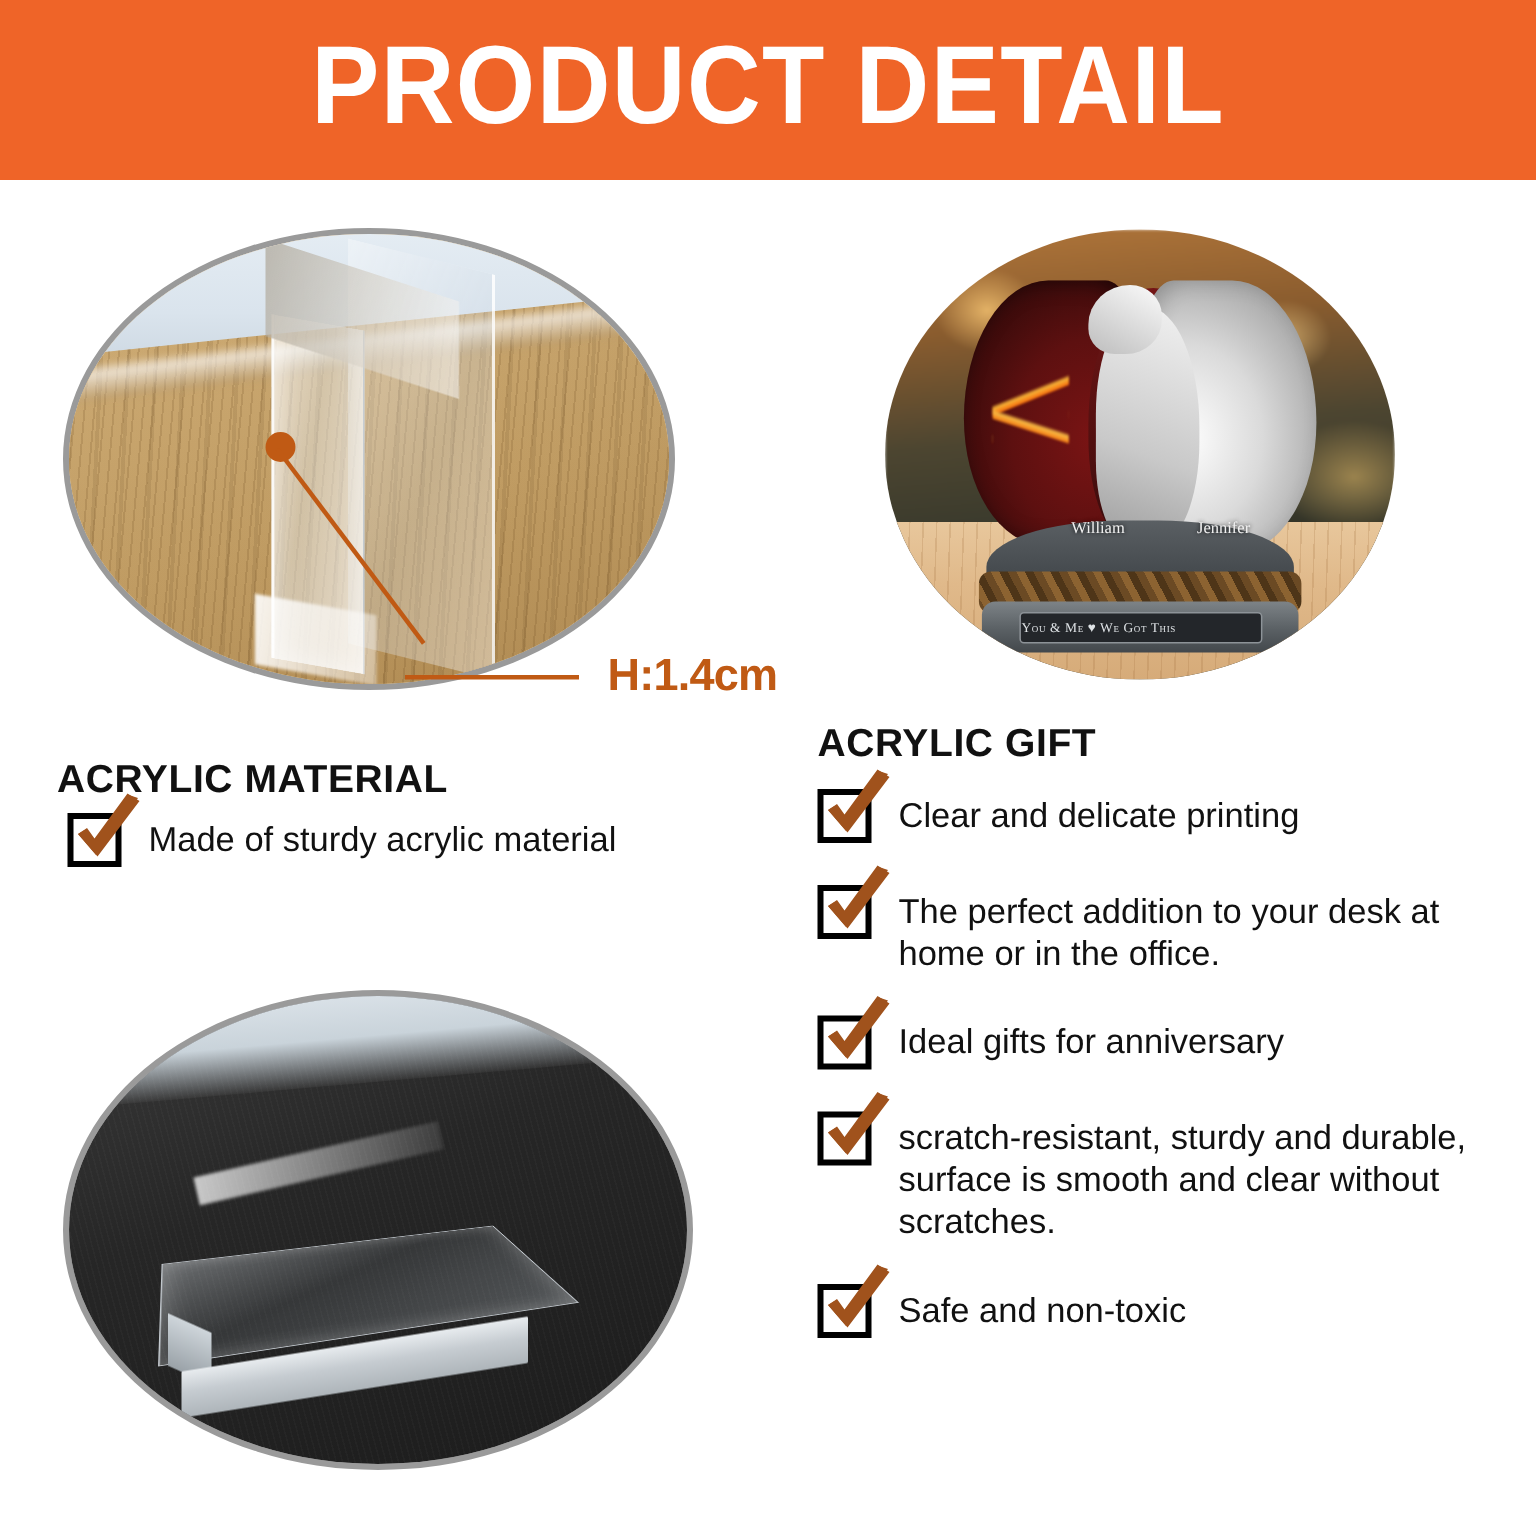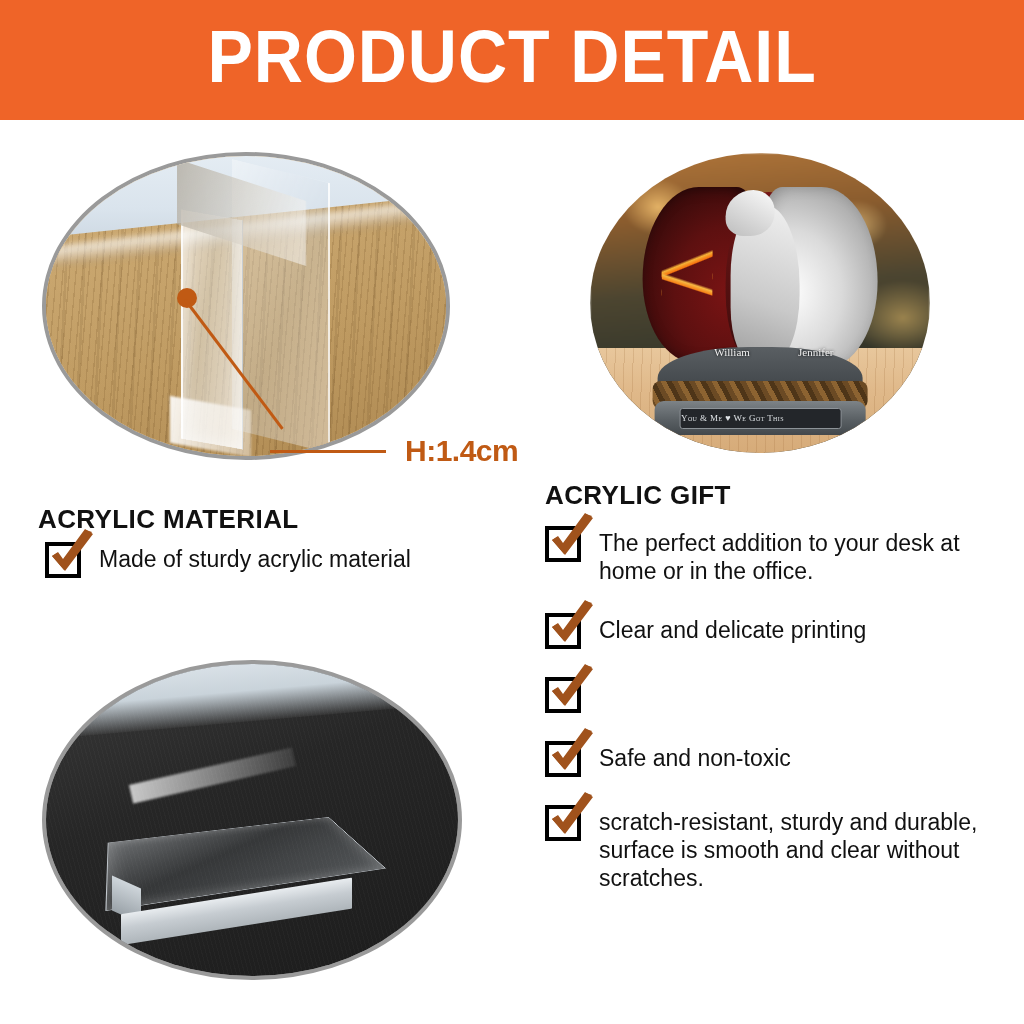--- a/index.html
+++ b/index.html
@@ -551,50 +551,51 @@
 <div class="section-heading" id="heading-perfect-gift">ACRYLIC GIFT</div>
 
 <ul class="feature-list" id="list-perfect-gift">
   <li class="feature-item">
     <span class="check-box">
       <svg class="check-mark" viewBox="0 0 52 52">
         <path d="M6 26 L18 40 L46 2 L40 0 L17 30 L11 23 Z" fill="#a0521c"></path>
         <path d="M6 26 L19 41 L47 4 L39 -1 L17 29 L12 22 Z" fill="#a0521c"></path>
       </svg>
     </span>
+    <span class="feature-text">Clear and delicate printing</span>
+  </li>
+  <li class="feature-item">
+    <span class="check-box">
+      <svg class="check-mark" viewBox="0 0 52 52">
+        <path d="M6 26 L18 40 L46 2 L40 0 L17 30 L11 23 Z" fill="#a0521c"></path>
+        <path d="M6 26 L19 41 L47 4 L39 -1 L17 29 L12 22 Z" fill="#a0521c"></path>
+      </svg>
+    </span>
     <span class="feature-text">The perfect addition to your desk at home or in the office.</span>
   </li>
   <li class="feature-item">
     <span class="check-box">
       <svg class="check-mark" viewBox="0 0 52 52">
         <path d="M6 26 L18 40 L46 2 L40 0 L17 30 L11 23 Z" fill="#a0521c"></path>
         <path d="M6 26 L19 41 L47 4 L39 -1 L17 29 L12 22 Z" fill="#a0521c"></path>
       </svg>
     </span>
-    <span class="feature-text">Clear and delicate printing</span>
+    <span class="feature-text">Ideal gifts for anniversary</span>
   </li>
   <li class="feature-item">
     <span class="check-box">
       <svg class="check-mark" viewBox="0 0 52 52">
         <path d="M6 26 L18 40 L46 2 L40 0 L17 30 L11 23 Z" fill="#a0521c"></path>
         <path d="M6 26 L19 41 L47 4 L39 -1 L17 29 L12 22 Z" fill="#a0521c"></path>
       </svg>
     </span>
+    <span class="feature-text">scratch-resistant, sturdy and durable, surface is smooth and clear without scratches.</span>
   </li>
   <li class="feature-item">
     <span class="check-box">
       <svg class="check-mark" viewBox="0 0 52 52">
         <path d="M6 26 L18 40 L46 2 L40 0 L17 30 L11 23 Z" fill="#a0521c"></path>
         <path d="M6 26 L19 41 L47 4 L39 -1 L17 29 L12 22 Z" fill="#a0521c"></path>
       </svg>
     </span>
     <span class="feature-text">Safe and non-toxic</span>
   </li>
-  <li class="feature-item">
-    <span class="check-box">
-      <svg class="check-mark" viewBox="0 0 52 52">
-        <path d="M6 26 L18 40 L46 2 L40 0 L17 30 L11 23 Z" fill="#a0521c"></path>
-        <path d="M6 26 L19 41 L47 4 L39 -1 L17 29 L12 22 Z" fill="#a0521c"></path>
-      </svg>
-    </span>
-    <span class="feature-text">scratch-resistant, sturdy and durable, surface is smooth and clear without scratches.</span>
-  </li>
 </ul>
 
 </body></html>

